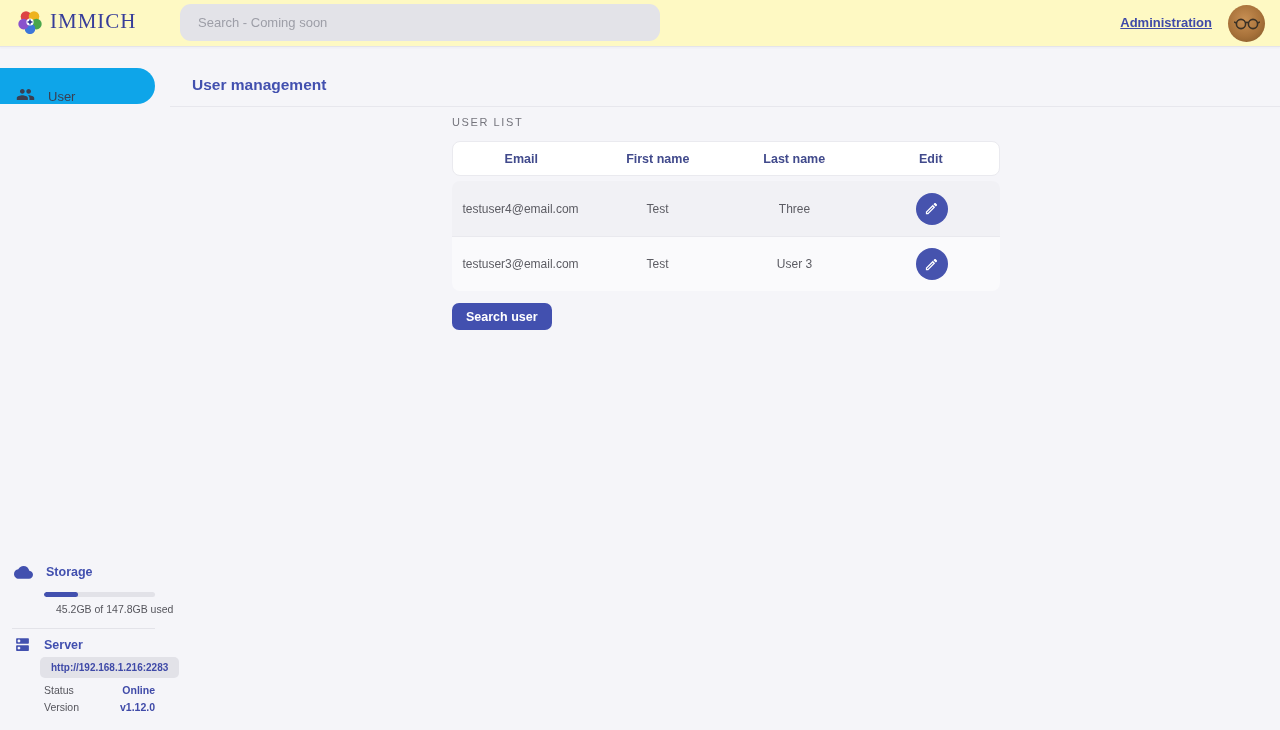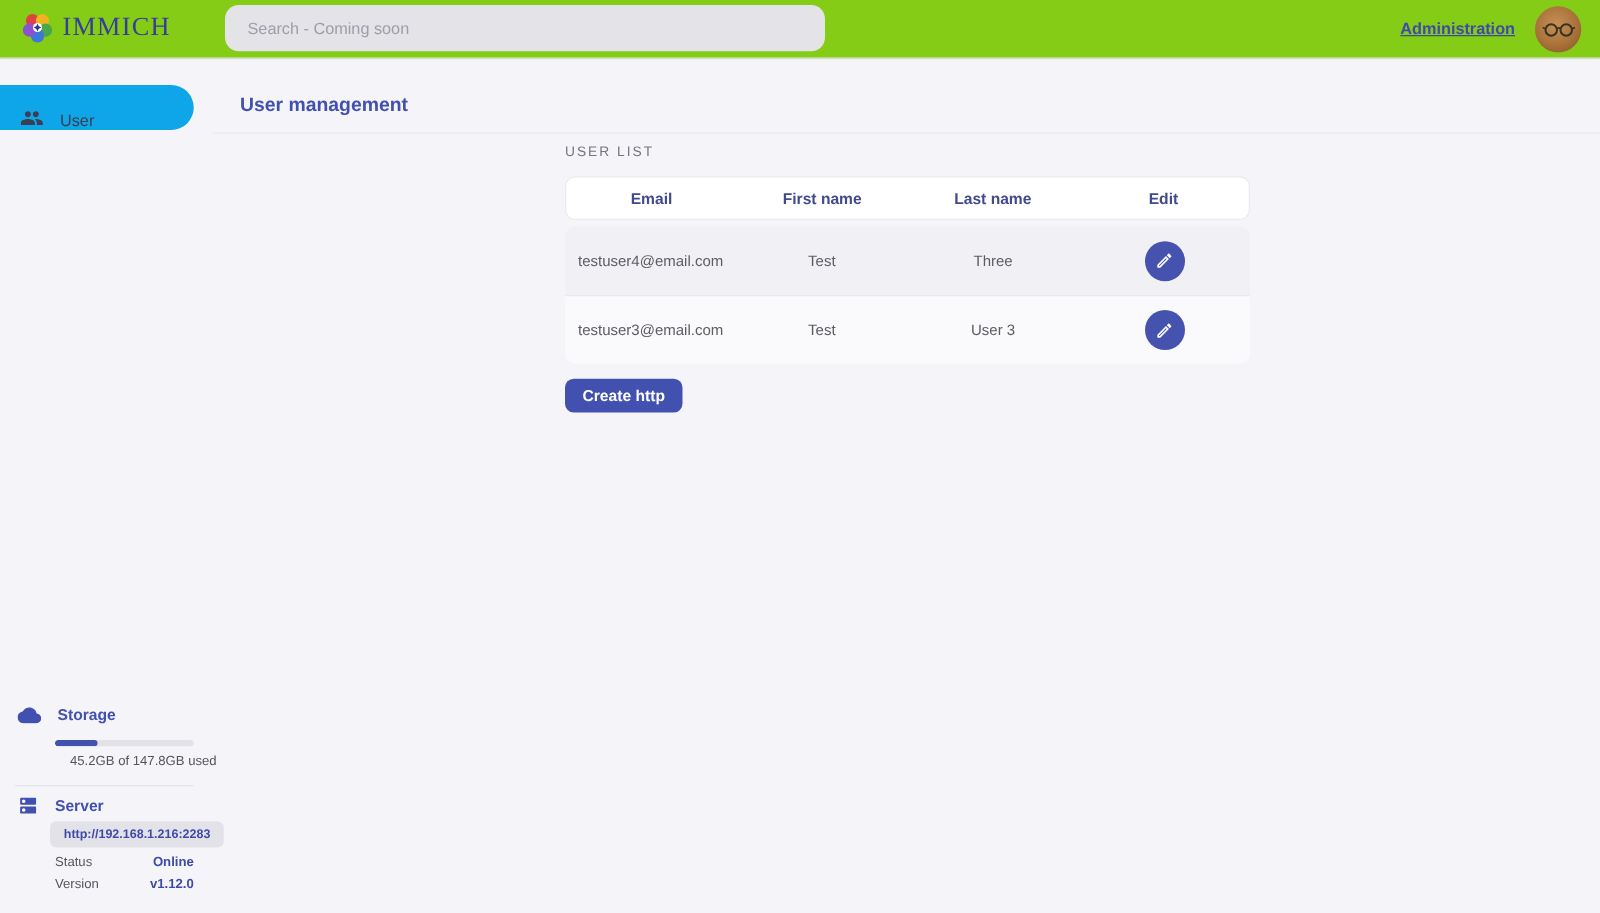--- a/index.html
+++ b/index.html
@@ -7,21 +7,21 @@
   body {
     font-family:"Liberation Sans", sans-serif;
     background:#f5f5f9;
     position:relative;
     overflow:hidden;
     color:#5c5c63;
   }
   
   .topbar {
     position:absolute; top:0; left:0; right:0; height:47px;
-    background:#84cc16;
+    background:#fef9c3;
     border-bottom:1px solid #e4e4ea;
     box-shadow:0 1px 2px rgba(40,40,80,.04);
     z-index:5;
   }
   .logo {
     position:absolute; left:18px; top:9px;
     display:flex; align-items:center; gap:8px;
   }
   .brand-text {
     font-family:"Liberation Serif", serif;
@@ -249,15 +249,15 @@
                 <svg width="15" height="15" viewBox="0 0 24 24" fill="#ffffff">
                   <path d="M14.06 9.02l.92.92L5.92 19H5v-.92l9.06-9.06M17.66 3c-.25 0-.51.1-.7.29l-1.83 1.83 3.75 3.75 1.83-1.83c.39-.39.39-1.02 0-1.41l-2.34-2.34c-.2-.2-.45-.29-.71-.29zm-3.6 3.19L3 17.25V21h3.75L17.81 9.94l-3.75-3.75z"></path>
                 </svg>
               </span>
             </button>
           </div>
         </div>
 
       </div>
 
-    <button class="create-btn">Create http</button>
+    <button class="create-btn">Search user</button>
   </section>
 </main>
 
 </body></html>

